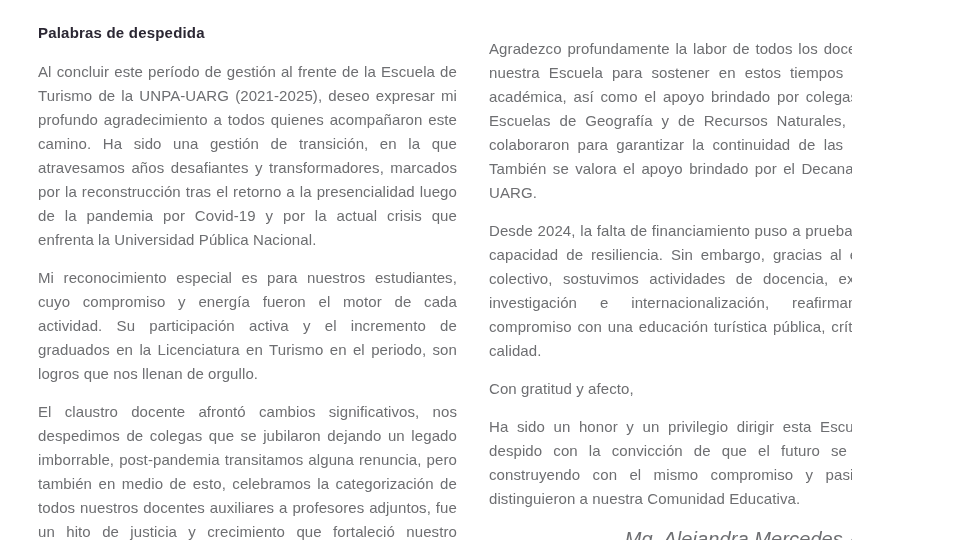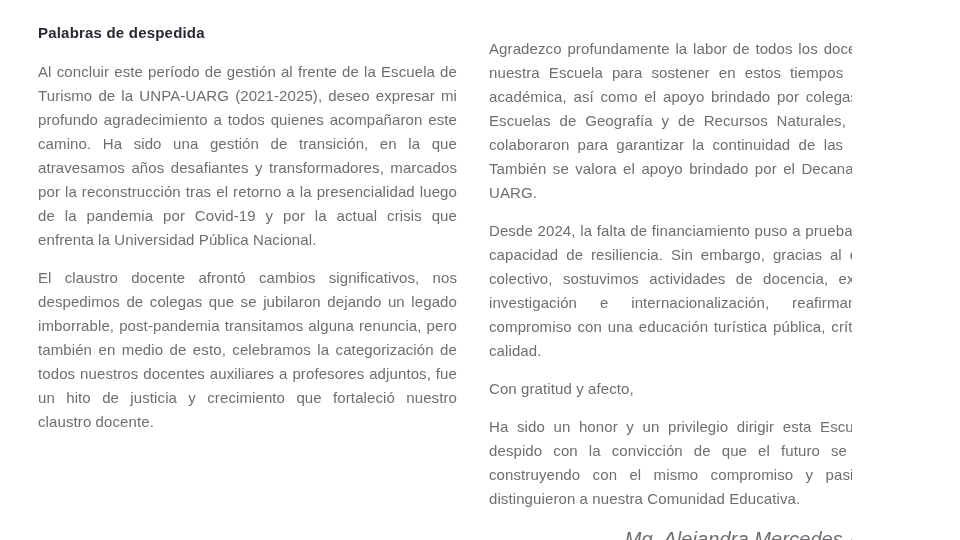--- a/index.html
+++ b/index.html
@@ -59,20 +59,21 @@
 
 <div class="page">
   <div class="columns">
 
     <div class="col col-left">
       <h1 class="doc-title">Palabras de despedida</h1>
       <div>
 
           <p class="para">Al concluir este período de gestión al frente de la Escuela de Turismo de la UNPA-UARG (2021-2025), deseo expresar mi profundo agradecimiento a todos quienes acompañaron este camino. Ha sido una gestión de transición, en la que atravesamos años desafiantes y transformadores, marcados por la reconstrucción tras el retorno a la presencialidad luego de la pandemia por Covid-19 y por la actual crisis que enfrenta la Universidad Pública Nacional.</p>
 
+          <p class="para">Mi reconocimiento especial es para nuestros estudiantes, cuyo compromiso y energía fueron el motor de cada actividad. Su participación activa y el incremento de graduados en la Licenciatura en Turismo en el periodo, son logros que nos llenan de orgullo.</p>
 
           <p class="para">El claustro docente afrontó cambios significativos, nos despedimos de colegas que se jubilaron dejando un legado imborrable, post-pandemia transitamos alguna renuncia, pero también en medio de esto, celebramos la categorización de todos nuestros docentes auxiliares a profesores adjuntos, fue un hito de justicia y crecimiento que fortaleció nuestro claustro docente.</p>
         </div>
     </div>
 
     <div class="col col-right">
       <div>
 
           <p class="para">Agradezco profundamente la labor de todos los docentes de nuestra Escuela para sostener en estos tiempos la tarea académica, así como el apoyo brindado por colegas de las Escuelas de Geografía y de Recursos Naturales, quienes colaboraron para garantizar la continuidad de las mismas. También se valora el apoyo brindado por el Decanato de la UARG.</p>
 

